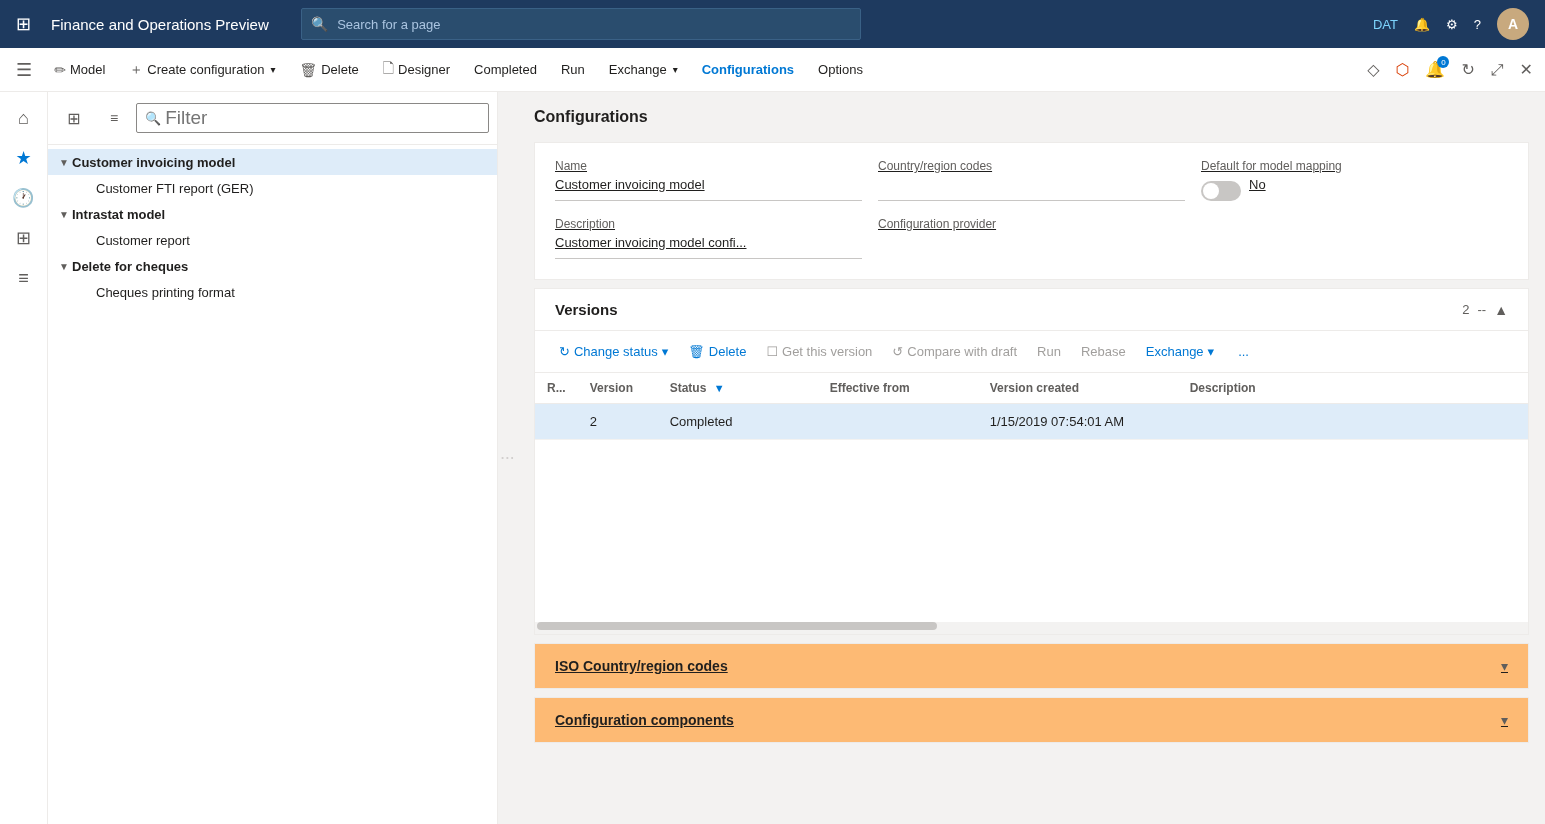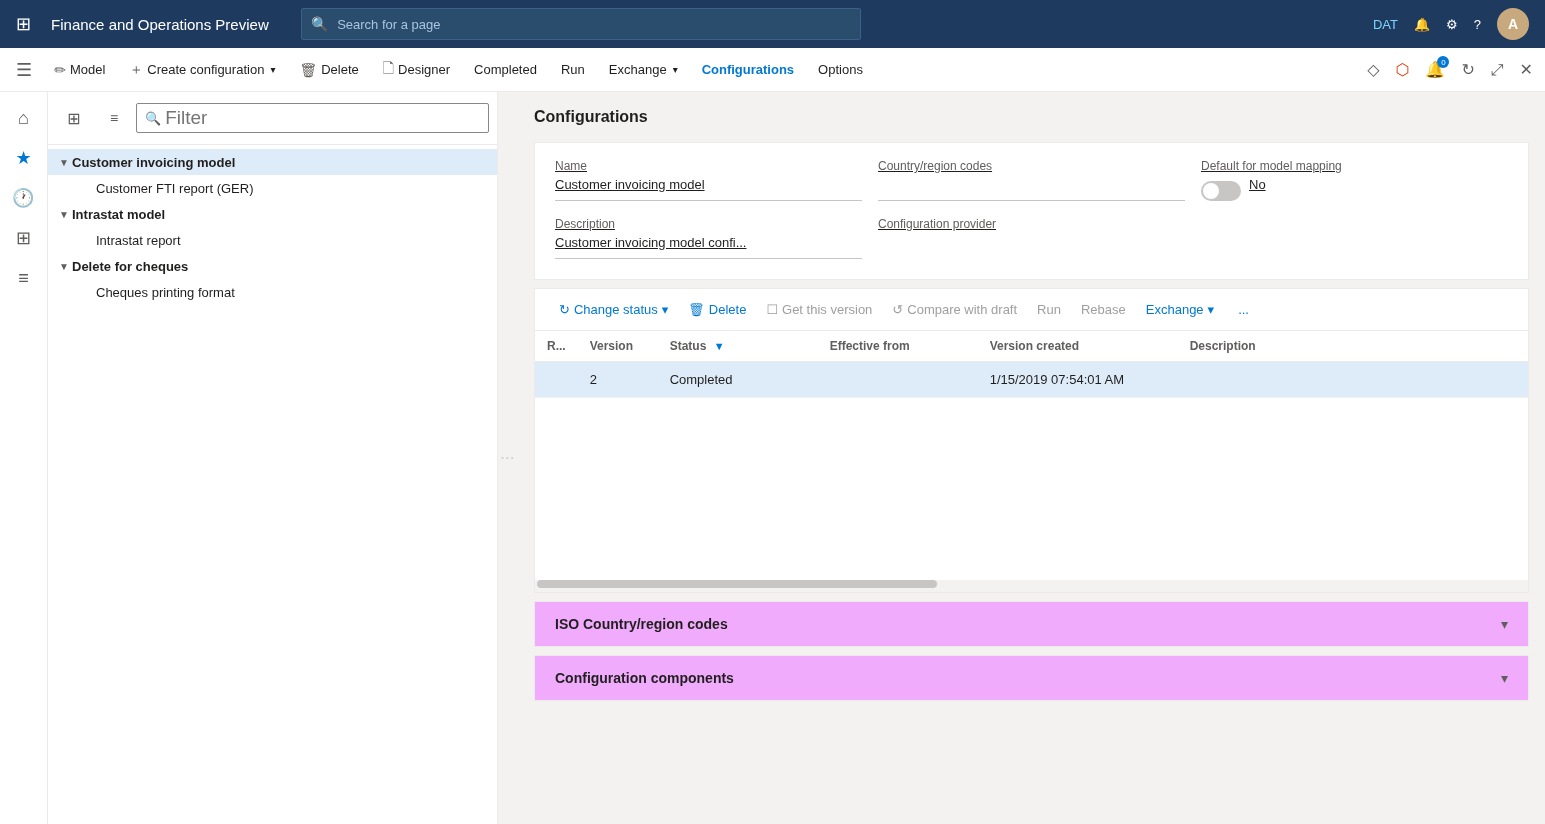--- a/index.html
+++ b/index.html
@@ -106,21 +106,21 @@
     .col-created { width: 200px; }
     .col-desc { }
     .filter-icon { color: #0078d4; margin-left: 4px; font-size: 11px; }
 
     
     .table-scroll { overflow-x: auto; }
     .hscrollbar { height: 12px; background: #f3f2f1; }
     .hscrollbar-thumb { height: 8px; width: 400px; margin: 2px; background: #c8c6c4; border-radius: 4px; }
 
     
-    .collapsible-section { background: #f0abfc; border: 1px solid #edebe9; margin-bottom: 8px; }
+    .collapsible-section { background: #fdba74; border: 1px solid #edebe9; margin-bottom: 8px; text-decoration: underline; }
     .collapsible-header { display: flex; align-items: center; padding: 14px 20px; cursor: pointer; }
     .collapsible-title { font-size: 14px; font-weight: 600; flex: 1; }
     .collapsible-chevron { color: #605e5c; font-size: 14px; }
   </style>
 </head>
 <body>
 
 <div class="topbar">
   <span class="topbar-grid-icon">⊞</span>
   <span class="topbar-title">Finance and Operations Preview</span>
@@ -211,21 +211,21 @@
         <span class="tree-expand"></span>
         <span class="tree-label">Customer FTI report (GER)</span>
       </div>
 
       <div class="tree-item">
         <span class="tree-expand">▼</span>
         <span class="tree-label bold">Intrastat model</span>
       </div>
       <div class="tree-item tree-child">
         <span class="tree-expand"></span>
-        <span class="tree-label">Intrastat report</span>
+        <span class="tree-label">Customer report</span>
       </div>
 
       <div class="tree-item">
         <span class="tree-expand">▼</span>
         <span class="tree-label bold">Delete for cheques</span>
       </div>
       <div class="tree-item tree-child">
         <span class="tree-expand"></span>
         <span class="tree-label">Cheques printing format</span>
       </div>
@@ -266,20 +266,26 @@
           <span class="form-value">Customer invoicing model confi...</span>
         </div>
 
         <div class="form-field">
           <span class="form-label">Configuration provider</span>
         </div>
       </div>
     </div>
 
     <div class="versions-section">
+      <div class="versions-header">
+        <span class="versions-title">Versions</span>
+        <span class="versions-count">2</span>
+        <span class="versions-count">--</span>
+        <span class="versions-toggle">▲</span>
+      </div>
 
       <div class="versions-toolbar">
         <button class="vtb-btn">
           <span>↻</span>
           <span>Change status</span>
           <span>▾</span>
         </button>
         <button class="vtb-btn">
           <span>🗑</span>
           <span>Delete</span>

